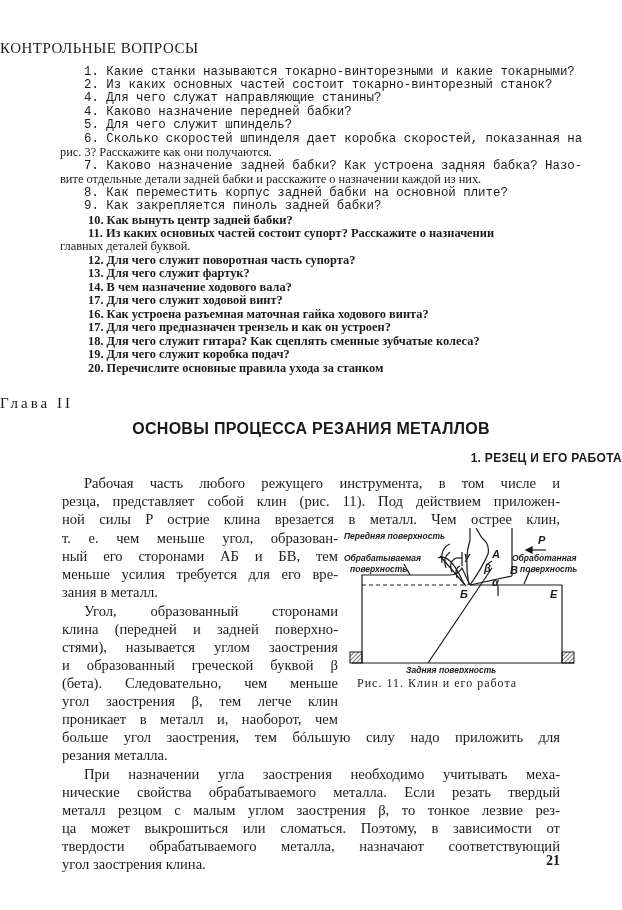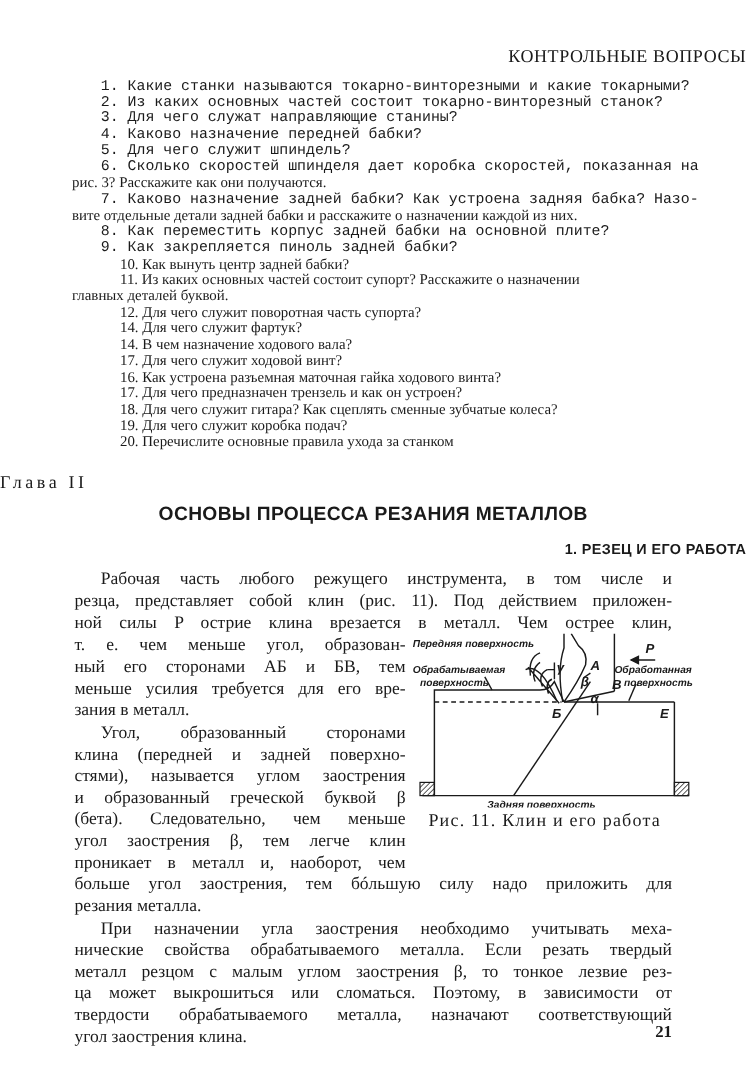--- a/index.html
+++ b/index.html
@@ -1,59 +1,59 @@
 <!DOCTYPE html>
 <html><head>
 <meta charset="utf-8">
 <style>
   html, body { margin: 0; padding: 0; background: #ffffff; }
   body { width: 622px; height: 910px; position: relative; overflow: hidden;
          font-family: "Liberation Serif", "DejaVu Serif", serif; color: #1a1a1a; }
   .abs { position: absolute; }
-  .title { left: 0; width: 622px; text-align: right; top: 40px; font-size: 15px; letter-spacing: 0.5px; }
+  .title { left: 0; width: 622px; text-align: left; top: 40px; font-size: 15px; letter-spacing: 0.5px; }
   .q { font-size: 12.4px; line-height: 13.4px; white-space: nowrap; }
   .qi { left: 84px; font-family: Liberation Mono, monospace; }
-  .qi2 { left: 100px; }
+  .qi2 { left: 88px; font-weight: bold; }
   .qw { left: 60px; }
   .chap { left: 0; width: 622px; text-align: left; top: 395px; font-size: 15px; letter-spacing: 3px; }
   .h1 { left: 0; width: 622px; text-align: center; top: 420px; font-size: 16px; font-weight: bold;
         font-family: "Liberation Sans", "DejaVu Sans", sans-serif; letter-spacing: 0.3px; }
   .h2 { left: 0; width: 622px; text-align: right; top: 451px; font-size: 12px; font-weight: bold;
         font-family: "Liberation Sans", "DejaVu Sans", sans-serif; letter-spacing: 0.3px; }
   .p { font-size: 14.6px; line-height: 18.2px; white-space: nowrap; }
   .pl { left: 62px; }
   .pli { left: 84px; }
   .just { text-align: justify; text-align-last: justify; }
   .fig { left: 342px; top: 528px; width: 240px; height: 145px; }
-  .cap { left: 357px; top: 676px; font-size: 15px; letter-spacing: 1px; white-space: nowrap; }
+  .cap { left: 357px; top: 676px; font-size: 12px; letter-spacing: 1px; white-space: nowrap; }
   .pnum { left: 546px; top: 853px; font-size: 14px; font-weight: bold; }
   svg text { font-family: "Liberation Sans", "DejaVu Sans", sans-serif; font-style: italic; font-weight: bold; }
 </style>
 </head>
 <body>
 
 <div class="abs title">КОНТРОЛЬНЫЕ ВОПРОСЫ</div>
 
 <div>
   <div class="abs q qi" style="top:66px">1. Какие станки называются токарно-винторезными и какие токарными?</div>
   <div class="abs q qi" style="top:79px">2. Из каких основных частей состоит токарно-винторезный станок?</div>
-  <div class="abs q qi" style="top:92px">3. Для чего служат направляющие станины?</div>
+  <div class="abs q qi" style="top:92px">4. Для чего служат направляющие станины?</div>
   <div class="abs q qi" style="top:106px">4. Каково назначение передней бабки?</div>
   <div class="abs q qi" style="top:119px">5. Для чего служит шпиндель?</div>
   <div class="abs q qi" style="top:133px">6. Сколько скоростей шпинделя дает коробка скоростей, показанная на</div>
   <div class="abs q qw" style="top:146px">рис. 3? Расскажите как они получаются.</div>
   <div class="abs q qi" style="top:160px">7. Каково назначение задней бабки? Как устроена задняя бабка? Назо-</div>
   <div class="abs q qw" style="top:173px">вите отдельные детали задней бабки и расскажите о назначении каждой из них.</div>
   <div class="abs q qi" style="top:187px">8. Как переместить корпус задней бабки на основной плите?</div>
   <div class="abs q qi" style="top:200px">9. Как закрепляется пиноль задней бабки?</div>
   <div class="abs q qi2" style="top:214px">10. Как вынуть центр задней бабки?</div>
   <div class="abs q qi2" style="top:227px">11. Из каких основных частей состоит супорт? Расскажите о назначении</div>
   <div class="abs q qw" style="top:240px">главных деталей буквой.</div>
   <div class="abs q qi2" style="top:254px">12. Для чего служит поворотная часть супорта?</div>
-  <div class="abs q qi2" style="top:267px">14. Для чего служит фартук?</div>
+  <div class="abs q qi2" style="top:267px">13. Для чего служит фартук?</div>
   <div class="abs q qi2" style="top:281px">14. В чем назначение ходового вала?</div>
   <div class="abs q qi2" style="top:294px">17. Для чего служит ходовой винт?</div>
   <div class="abs q qi2" style="top:308px">16. Как устроена разъемная маточная гайка ходового винта?</div>
   <div class="abs q qi2" style="top:321px">17. Для чего предназначен трензель и как он устроен?</div>
   <div class="abs q qi2" style="top:335px">18. Для чего служит гитара? Как сцеплять сменные зубчатые колеса?</div>
   <div class="abs q qi2" style="top:348px">19. Для чего служит коробка подач?</div>
   <div class="abs q qi2" style="top:362px">20. Перечислите основные правила ухода за станком</div>
 </div>
 
 <div class="abs chap">Глава II</div>

